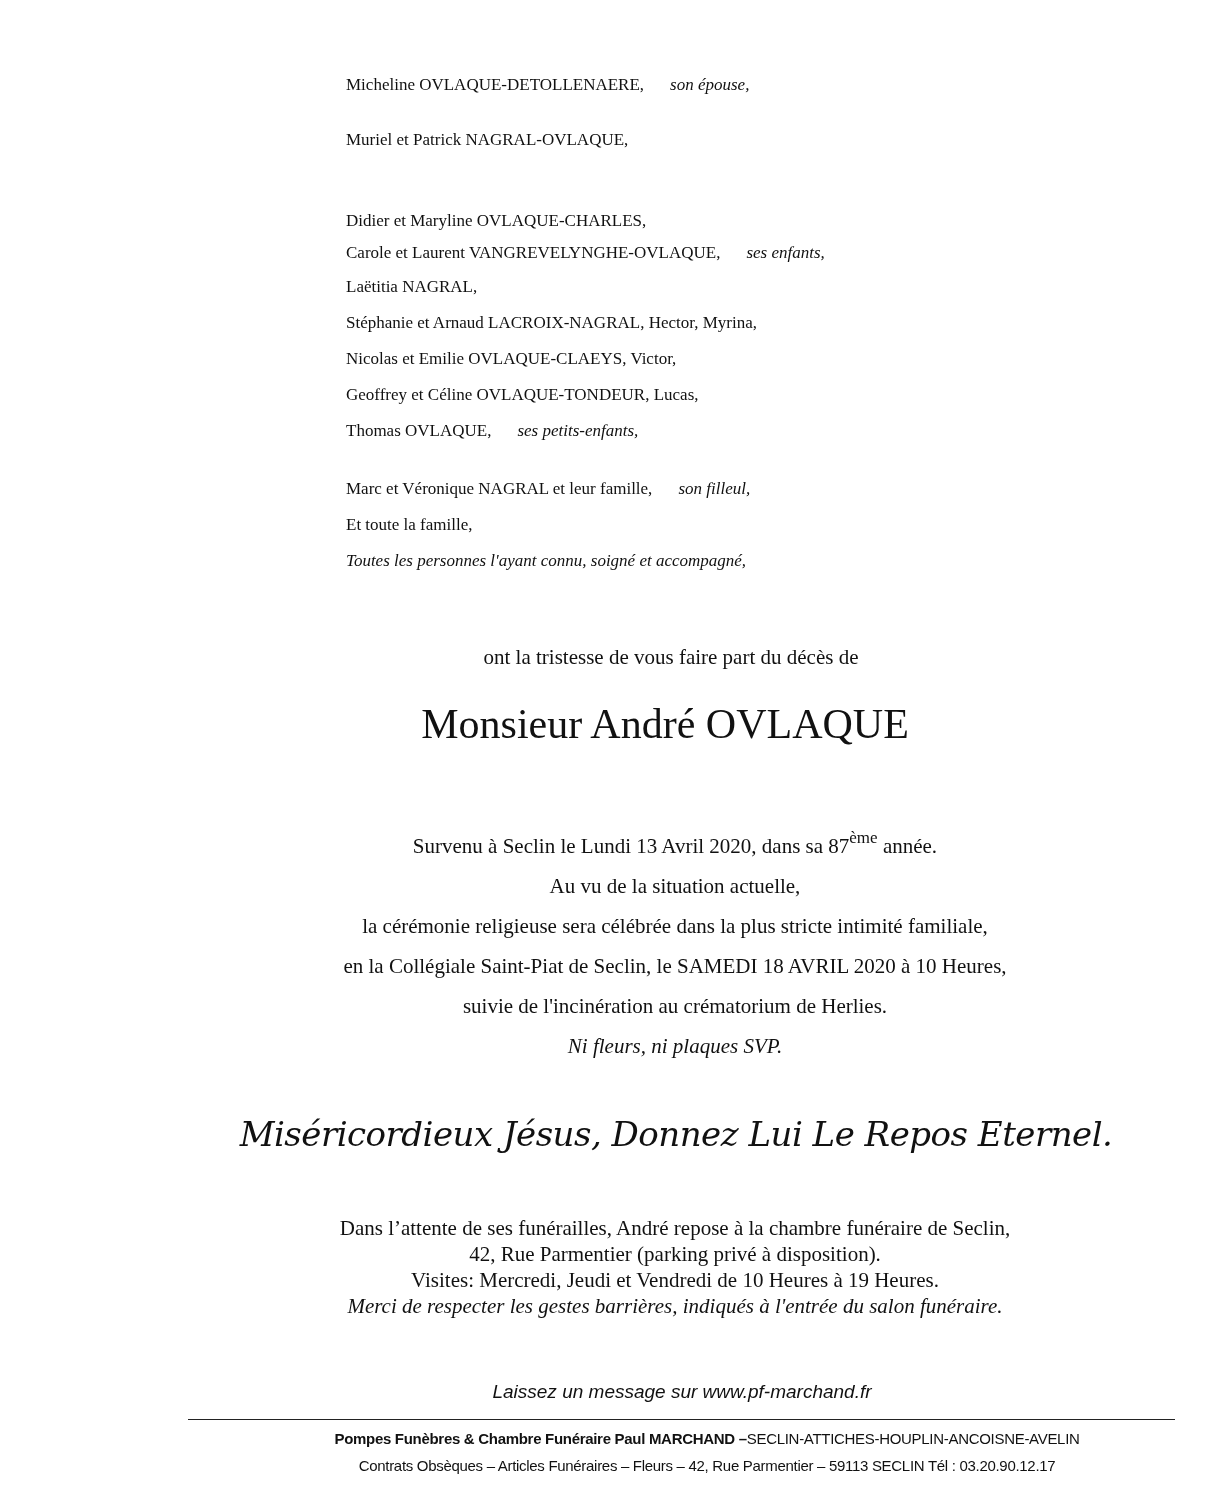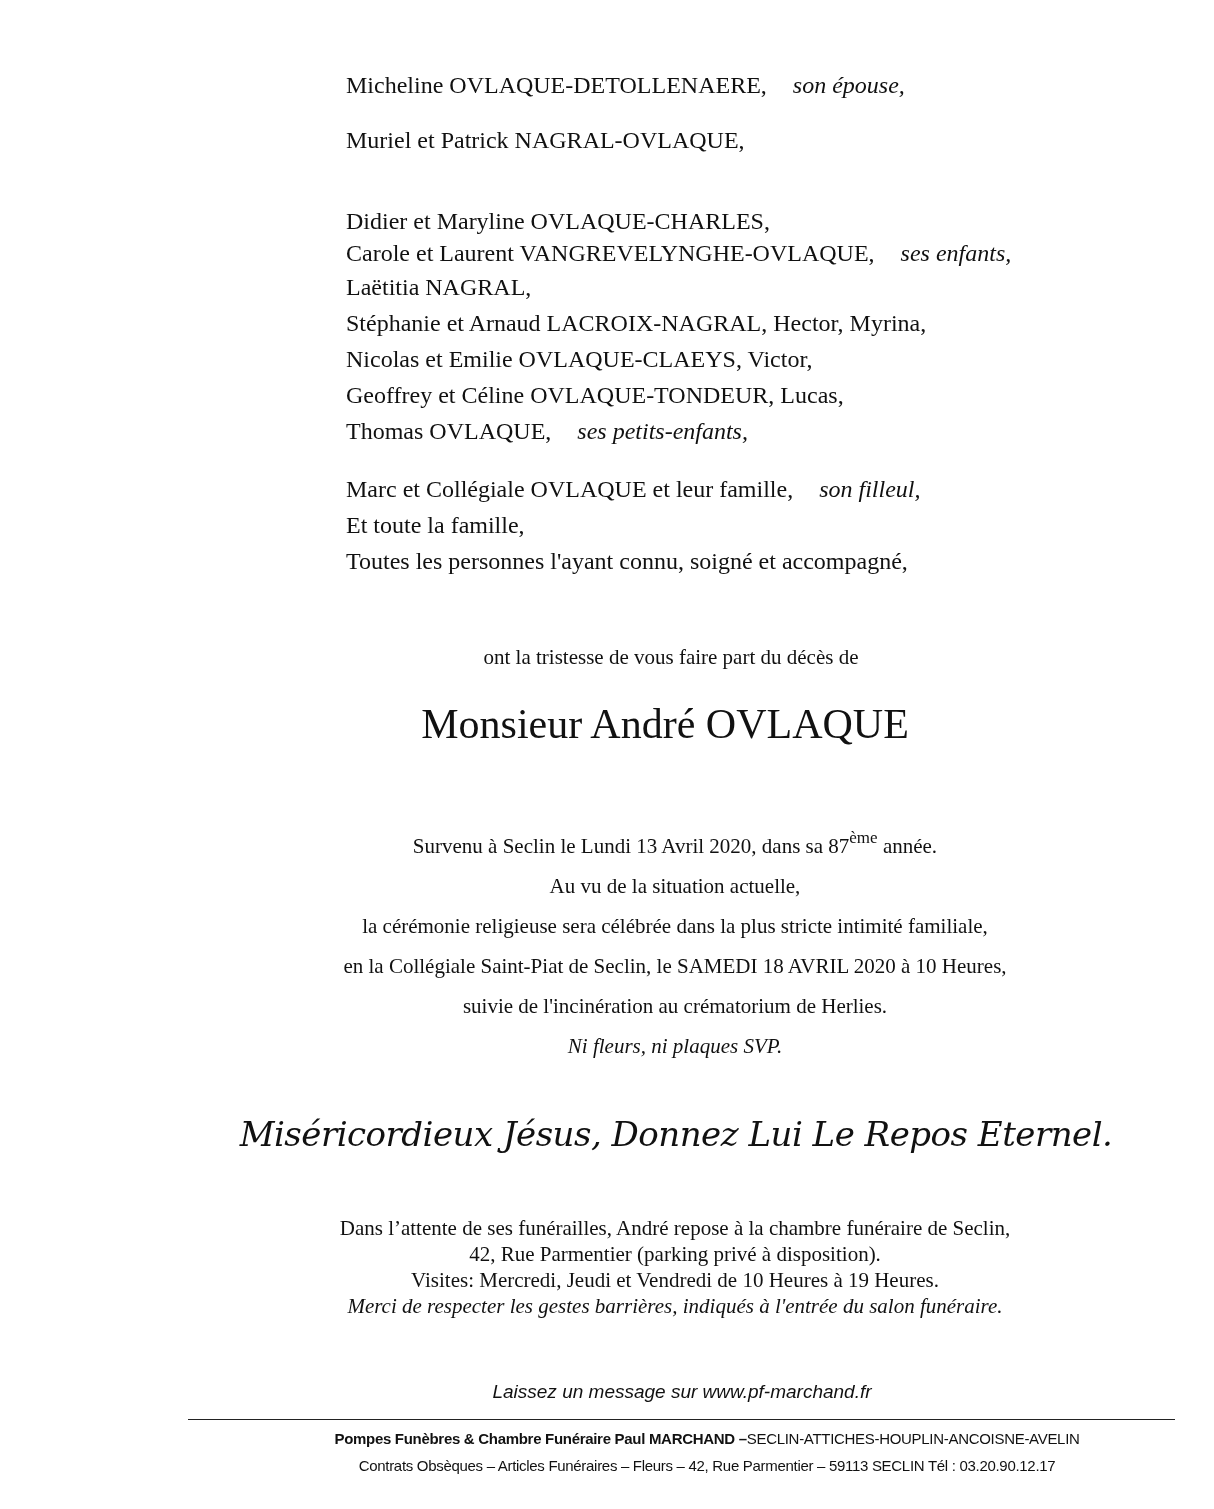--- a/index.html
+++ b/index.html
@@ -11,21 +11,21 @@
       width: 1214px;
       height: 1509px;
       position: relative;
       overflow: hidden;
       color: #111111;
       font-family: "Liberation Serif", "DejaVu Serif", serif;
     }
     .line {
       position: absolute;
       white-space: nowrap;
-      font-size: 24px;
+      font-size: 17px;
       line-height: 24px;
     }
     .left { left: 346px; }
     .role {
       font-style: italic;
       margin-left: 26px;
     }
     .center {
       position: absolute;
       left: 0;
@@ -130,26 +130,26 @@
   <span>Nicolas et Emilie OVLAQUE-CLAEYS, Victor,</span>
 </div>
 <div class="line left" style="top:383px;">
   <span>Geoffrey et Céline OVLAQUE-TONDEUR, Lucas,</span>
 </div>
 <div class="line left" style="top:419px;text-align:right;">
   <span>Thomas OVLAQUE,</span><span class="role">ses petits-enfants,</span>
 </div>
 
 <div class="line left" style="top:477px;">
-  <span>Marc et Collégiale OVLAQUE et leur famille,</span><span class="role">son filleul,</span>
+  <span>Marc et Véronique NAGRAL et leur famille,</span><span class="role">son filleul,</span>
 </div>
 <div class="line left" style="top:513px;">
   <span>Et toute la famille,</span>
 </div>
-<div class="line left" style="top:549px;">
+<div class="line left" style="top:549px;font-style:italic;">
   <span>Toutes les personnes l'ayant connu, soigné et accompagné,</span>
 </div>
 
 <div class="center" style="top:645px; left:64px;">ont la tristesse de vous faire part du décès de</div>
 <div class="title" style="top:700px;">Monsieur André OVLAQUE</div>
 
 <div class="center" style="top:834px; left:68px;">
   <span>Survenu à Seclin le Lundi 13 Avril 2020, dans sa 87</span><sup>ème</sup><span> année.</span>
 </div>
 <div class="center" style="top:874px; left:68px;">Au vu de la situation actuelle,</div>

